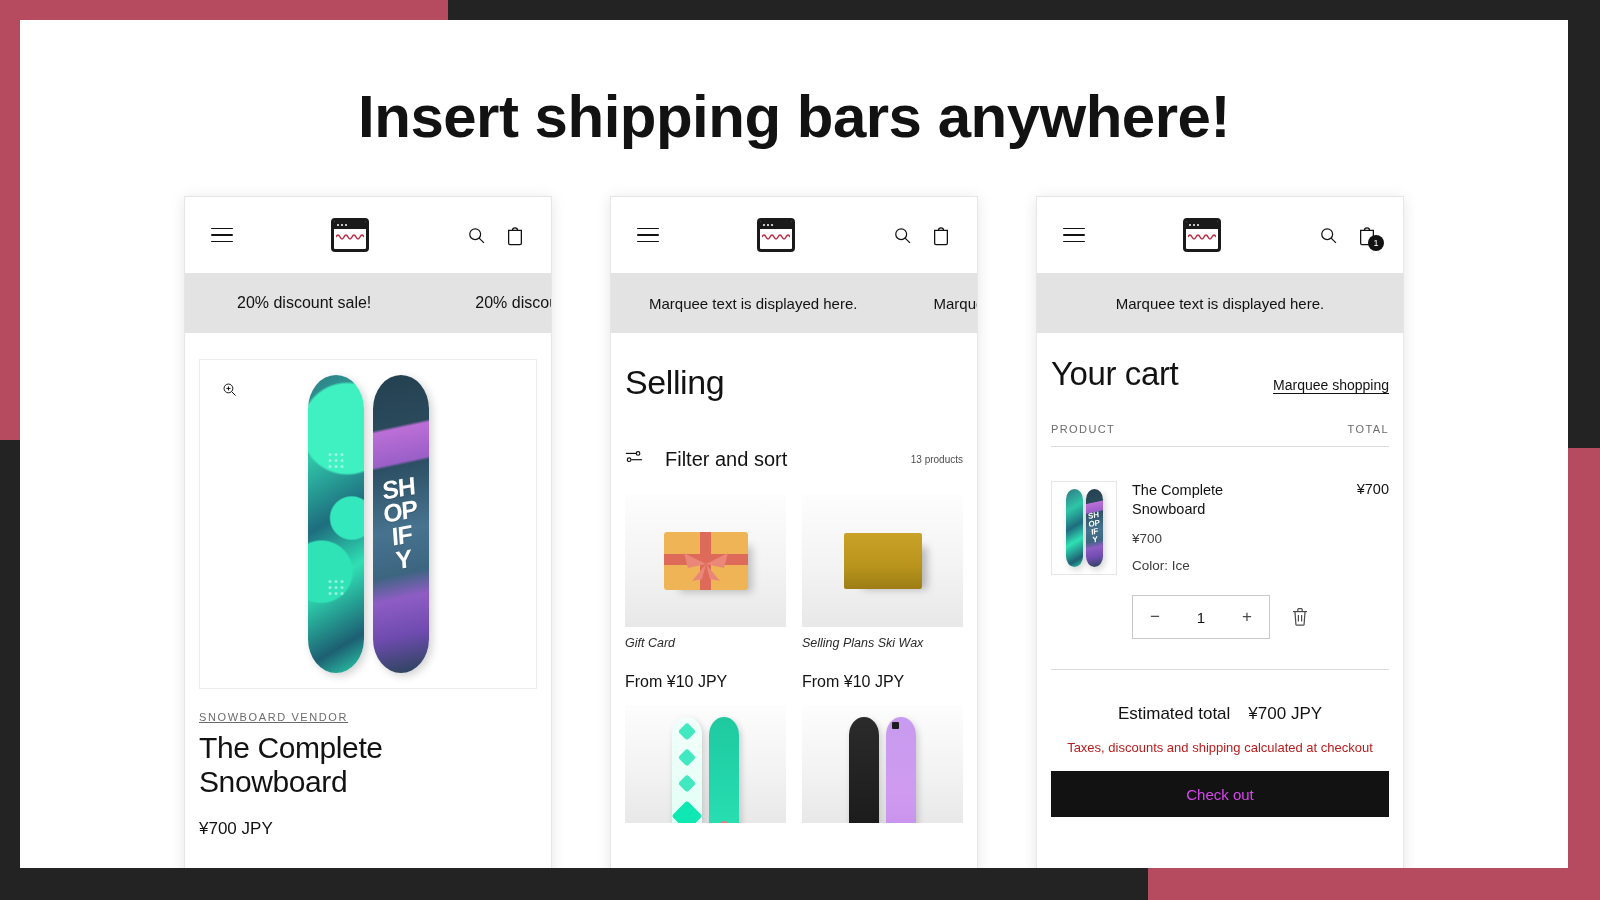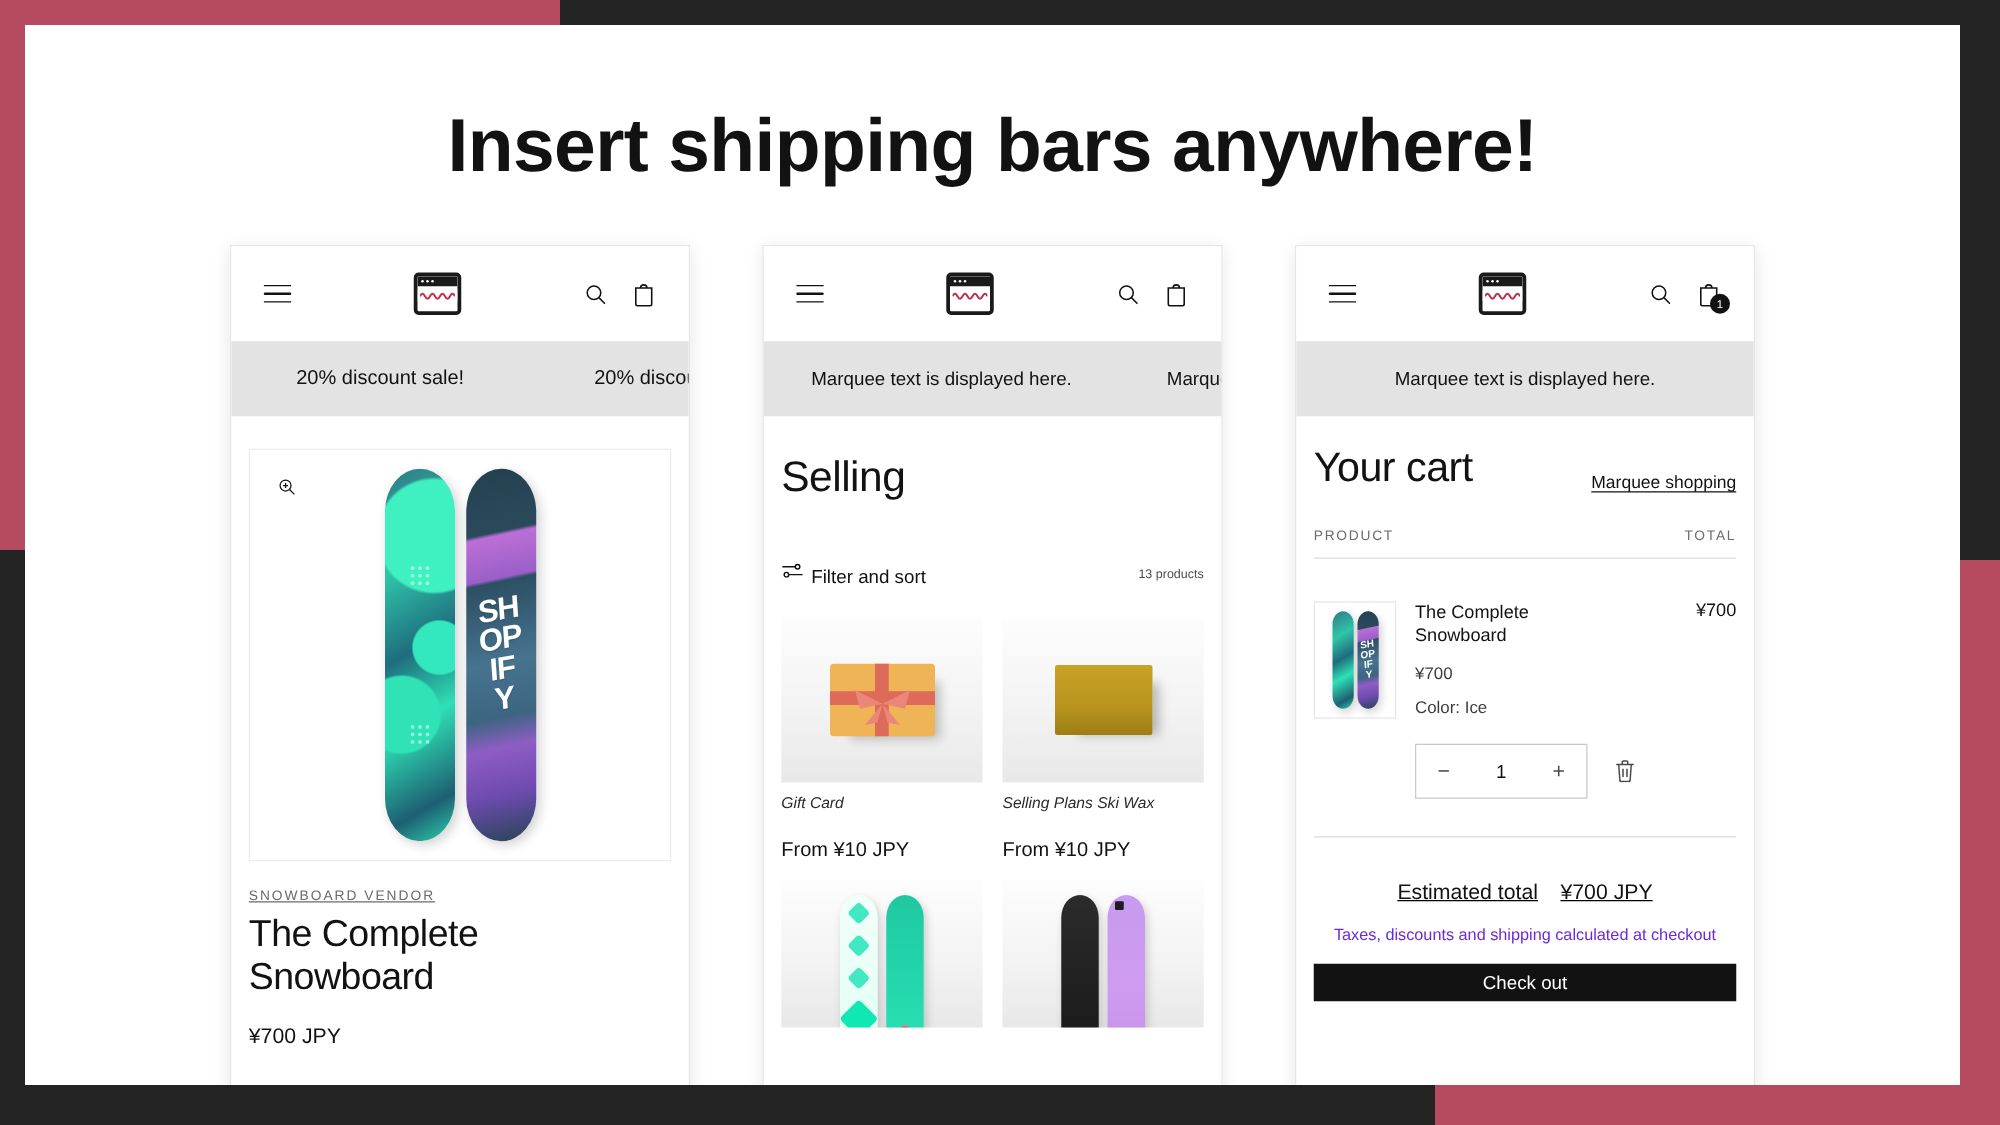--- a/index.html
+++ b/index.html
@@ -192,21 +192,21 @@
   .p-price { font-size: 17px; color: #121212; margin-top: 20px; }
   .p-optlabel { font-size: 14px; color: #5a5a5a; margin-top: 28px; }
 
   
   .coll-head { padding: 30px 14px 0 14px; }
   .coll-title { font-size: 34px; font-weight: 400; color: #121212; letter-spacing: -0.4px; }
   .coll-bar {
     display: flex; align-items: center; justify-content: space-between;
     padding: 0 14px; margin-top: 46px;
   }
-  .filter-link { display: flex; align-items: flex-end; gap: 6px; font-size: 15px; color: #121212; cursor: pointer; }
+  .filter-link { display: flex; align-items: flex-start; gap: 22px; font-size: 20px; color: #121212; cursor: pointer; }
   .count { font-size: 10px; color: #4d4d4d; }
 
   .grid {
     display: grid; grid-template-columns: 1fr 1fr;
     gap: 14px 16px;
     padding: 24px 14px 0 14px;
   }
   .tile-img {
     height: 132px;
     background: linear-gradient(180deg, #fdfdfd 0%, #f3f3f3 55%, #e8e8e8 100%);
@@ -291,27 +291,27 @@
   .qty-btn {
     flex: 0 0 44px; height: 100%;
     display: flex; align-items: center; justify-content: center;
     font-size: 17px; color: #4a4a4a; cursor: pointer; background: none; border: none;
     font-family: "Liberation Sans", sans-serif;
   }
   .qty-val { flex: 1 1 auto; text-align: center; font-size: 15px; color: #121212; }
   .trash { cursor: pointer; display: flex; align-items: center; }
 
   .cart-foot { margin-top: 30px; border-top: 1px solid #dcdcdc; padding-top: 34px; }
-  .totals { display: flex; align-items: baseline; justify-content: center; gap: 18px; text-decoration: underline; }
+  .totals { display: flex; align-items: baseline; justify-content: center; gap: 18px; }
   .tot-label { font-size: 17px; color: #121212; }
   .tot-value { font-size: 17px; color: #121212; }
-  .tax-note { text-align: center; font-size: 13px; color: #6d28d9; margin-top: 16px; }
+  .tax-note { text-align: center; font-size: 13px; color: #b91c1c; margin-top: 16px; }
   .checkout {
-    display: block; width: 100%; height: 30px; margin-top: 16px;
-    background: #121212; color: #ffffff; border: none;
+    display: block; width: 100%; height: 46px; margin-top: 16px;
+    background: #121212; color: #d946ef; border: none;
     font-size: 15px; cursor: pointer;
     font-family: "Liberation Sans", sans-serif;
   }
 </style>
 </head>
 <body>
 
 <div class="bg">
   <div class="bg-top-pink"></div>
   <div class="bg-top-dark"></div>

